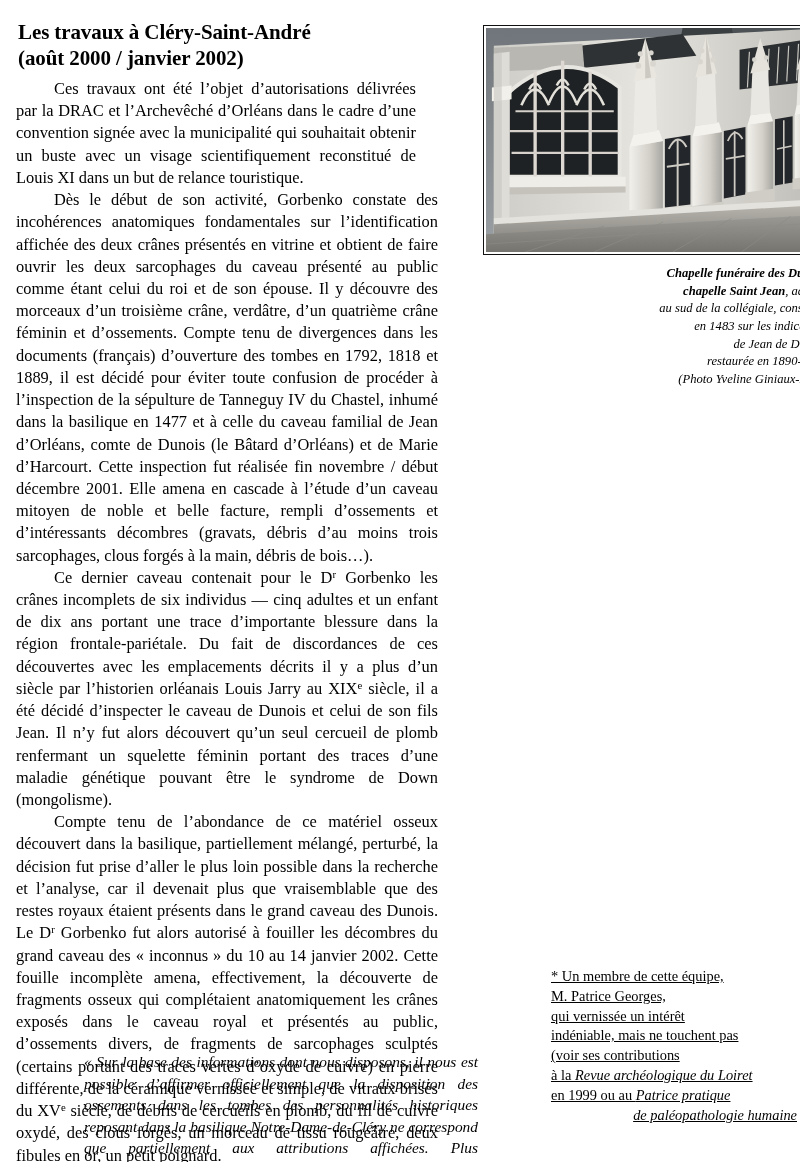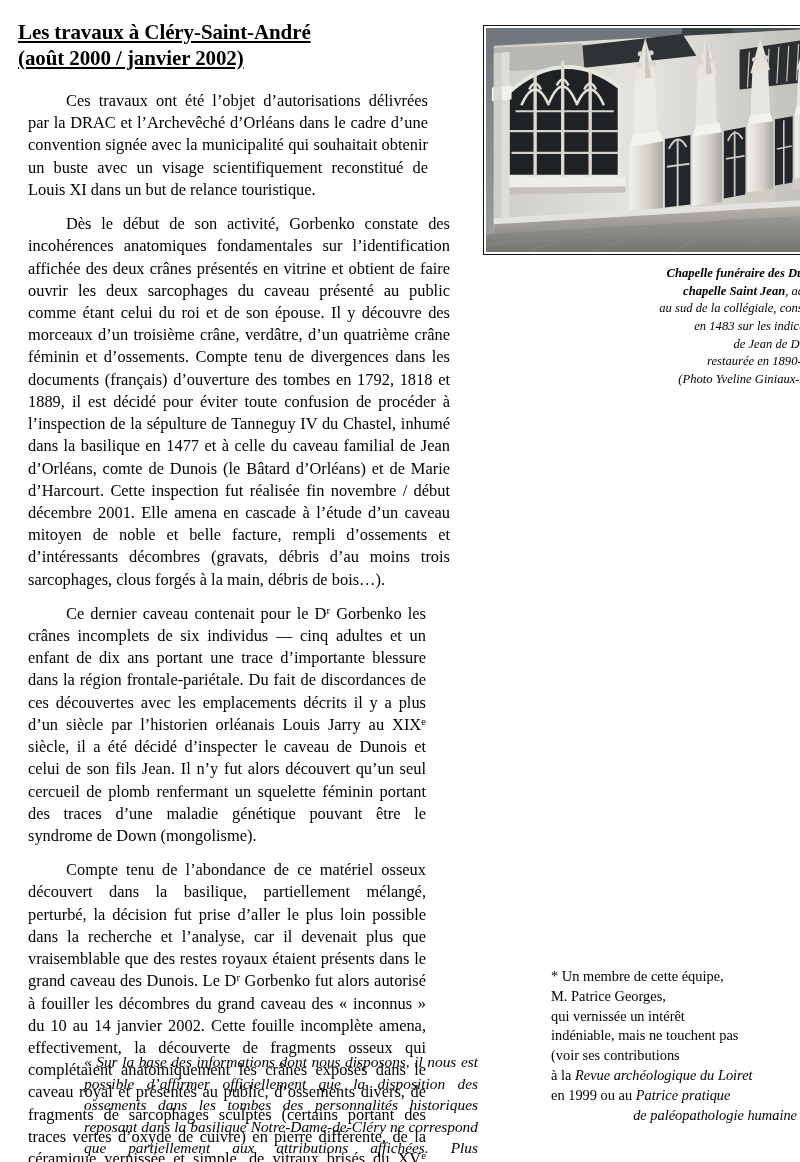--- a/index.html
+++ b/index.html
@@ -23,21 +23,20 @@
     top: 6px;
     width: 410px;
     font-weight: bold;
     font-size: 21px;
     line-height: 1.22;
     letter-spacing: -0.1px;
   }
   #page-title .title-line {
     display: block;
     white-space: nowrap;
-    text-decoration: underline;
   }
 
   
   #photo-figure {
     position: absolute;
     left: 443px;
     top: 9px;
     width: 349px;
   }
   #photo-frame {
@@ -73,21 +72,21 @@
     position: absolute;
     left: 16px;
     top: 78px;
     width: 422px;
   }
   .body-par {
     text-align: justify;
     text-justify: inter-word;
     font-size: 16.4px;
     line-height: 1.355;
-    margin: 12px;
+    margin: 0;
     text-indent: 38px;
     hyphens: manual;
   }
   sup.ord {
     font-size: 0.66em;
     vertical-align: 0.42em;
     line-height: 0;
   }
 
   
@@ -108,21 +107,21 @@
 
   
   #footnote {
     position: absolute;
     left: 551px;
     top: 967px;
     width: 246px;
     font-size: 14.4px;
     line-height: 1.375;
   }
-  #footnote .fn-line { display: block; white-space: nowrap; }
+  #footnote .fn-line { display: block; white-space: nowrap; text-decoration: underline; }
   #footnote .fn-it { font-style: italic; text-align: right; }
 </style>
 </head>
 <body>
 
 <h1 id="page-title">
   <span class="title-line">Les travaux à Cléry-Saint-André</span>
   <span class="title-line">(août 2000 / janvier 2002)</span>
 </h1>
 

